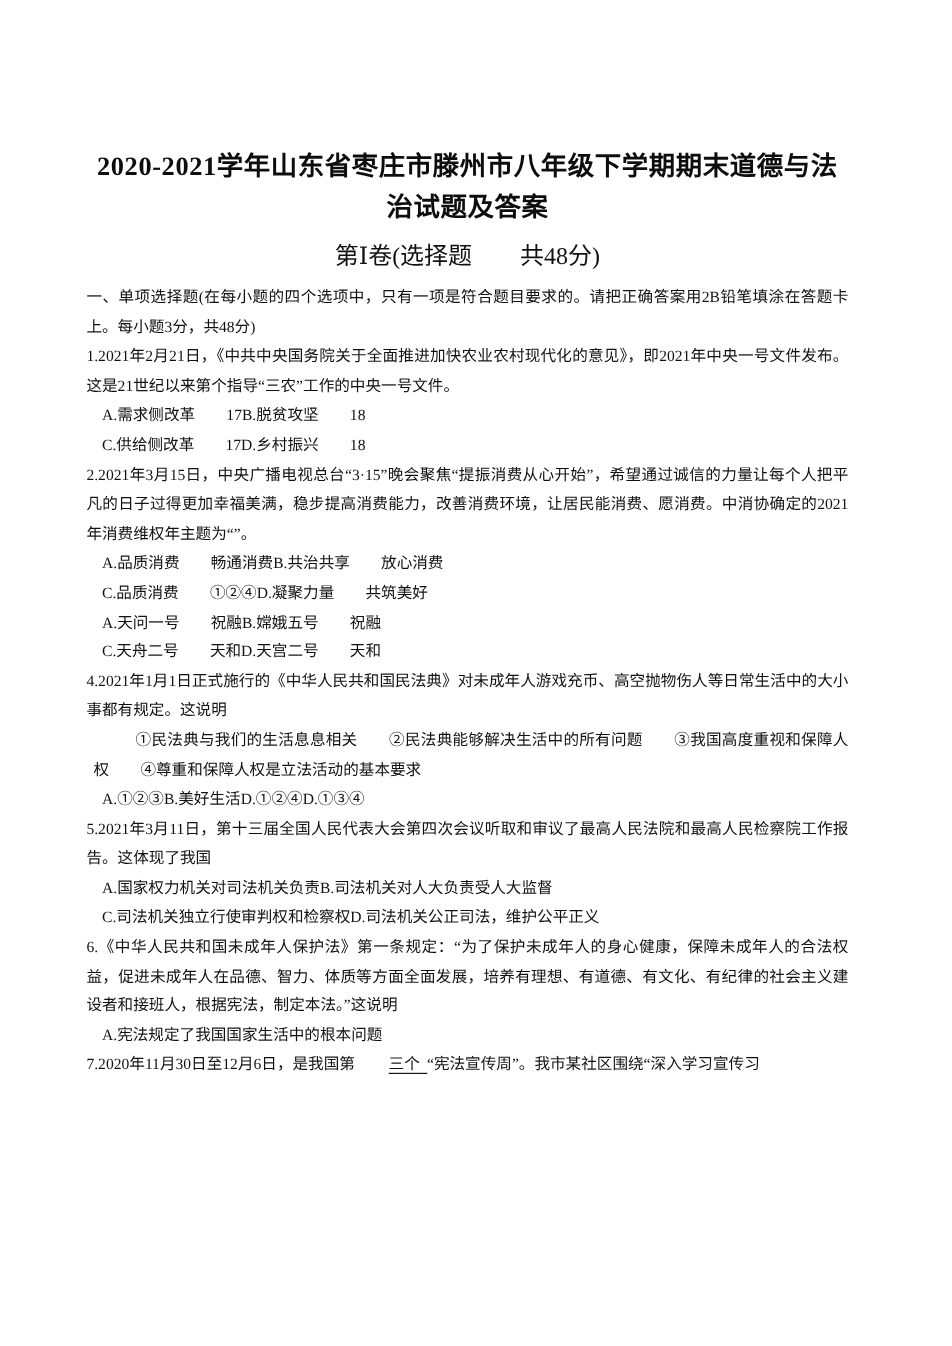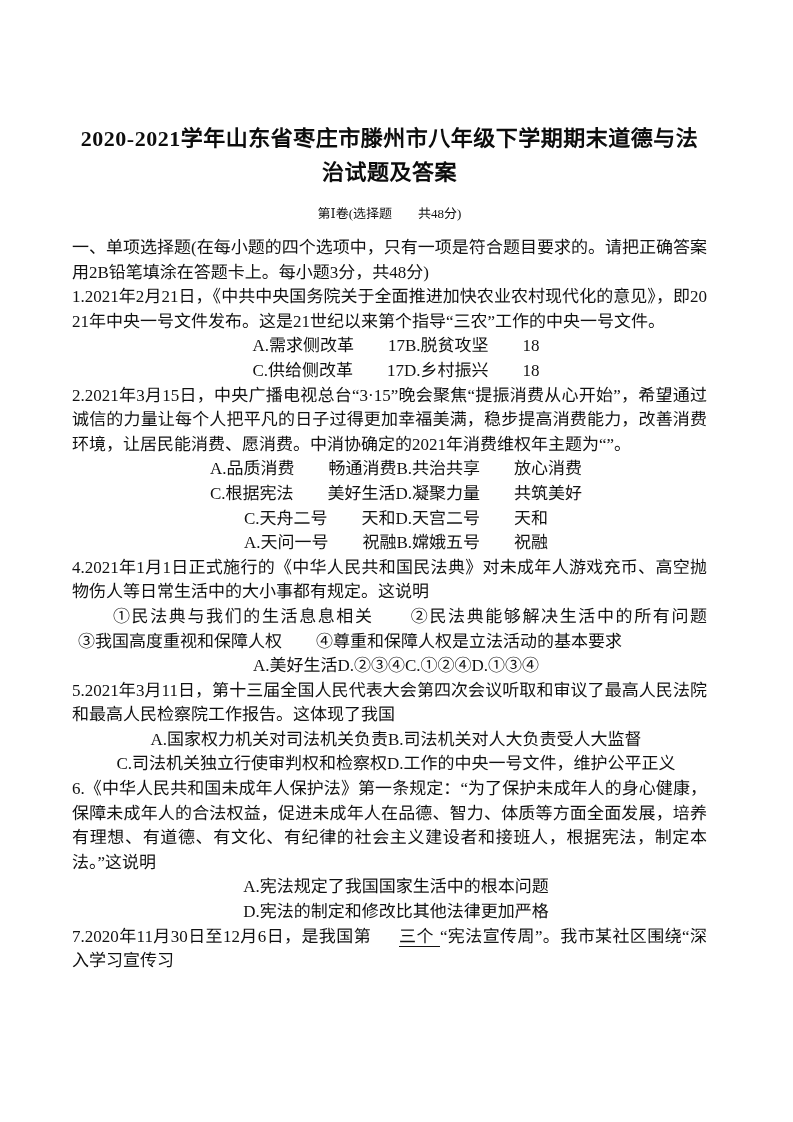--- a/index.html
+++ b/index.html
@@ -24,34 +24,34 @@
     margin: 0 0 12px 0;
     font-size: 22px;
     font-weight: bold;
     line-height: 34px;
     text-align: center;
     color: #0d0d0d;
     letter-spacing: 0.5px;
   }
   .section-heading {
     margin: 4px 0 10px 0;
-    font-size: 13px;
+    font-size: 20px;
     line-height: 24px;
     text-align: center;
   }
   .para {
     margin: 0;
-    font-size: 17px;
+    font-size: 13px;
     line-height: 24.6px;
     text-align: justify;
     word-break: break-all;
   }
   .option {
     padding-left: 13px;
-    text-align: center;
+    text-align: left;
   }
   .sub {
     text-indent: 35px;
     padding-left: 6px;
   }
   .u {
     border-bottom: 1.5px solid #111;
     padding-right: 6px;
     margin-left: 28px;
   }
@@ -66,32 +66,31 @@
   <div class="section-heading">第Ⅰ卷(选择题　　共48分)</div>
 
   <p class="para">一、单项选择题(在每小题的四个选项中，只有一项是符合题目要求的。请把正确答案用2B铅笔填涂在答题卡上。每小题3分，共48分)</p>
 
   <p class="para">1.2021年2月21日，《中共中央国务院关于全面推进加快农业农村现代化的意见》，即2021年中央一号文件发布。这是21世纪以来第个指导“三农”工作的中央一号文件。</p>
   <p class="para option">A.需求侧改革　　17B.脱贫攻坚　　18</p>
   <p class="para option">C.供给侧改革　　17D.乡村振兴　　18</p>
 
   <p class="para">2.2021年3月15日，中央广播电视总台“3·15”晚会聚焦“提振消费从心开始”，希望通过诚信的力量让每个人把平凡的日子过得更加幸福美满，稳步提高消费能力，改善消费环境，让居民能消费、愿消费。中消协确定的2021年消费维权年主题为“”。</p>
   <p class="para option">A.品质消费　　畅通消费B.共治共享　　放心消费</p>
-  <p class="para option">C.根据宪法　　美好生活D.凝聚力量　　共筑美好</p>
+  <p class="para option">C.品质消费　　①②④D.凝聚力量　　共筑美好</p>
 
+  <p class="para option">A.天问一号　　祝融B.嫦娥五号　　祝融</p>
   <p class="para option">C.天舟二号　　天和D.天宫二号　　天和</p>
-  <p class="para option">A.天问一号　　祝融B.嫦娥五号　　祝融</p>
 
   <p class="para">4.2021年1月1日正式施行的《中华人民共和国民法典》对未成年人游戏充币、高空抛物伤人等日常生活中的大小事都有规定。这说明</p>
   <p class="para sub">①民法典与我们的生活息息相关　　②民法典能够解决生活中的所有问题　　③我国高度重视和保障人权　　④尊重和保障人权是立法活动的基本要求</p>
-  <p class="para option">A.美好生活D.②③④C.①②④D.①③④</p>
+  <p class="para option">A.①②③B.美好生活D.①②④D.①③④</p>
 
   <p class="para">5.2021年3月11日，第十三届全国人民代表大会第四次会议听取和审议了最高人民法院和最高人民检察院工作报告。这体现了我国</p>
   <p class="para option">A.国家权力机关对司法机关负责B.司法机关对人大负责受人大监督</p>
-  <p class="para option">C.司法机关独立行使审判权和检察权D.工作的中央一号文件，维护公平正义</p>
+  <p class="para option">C.司法机关独立行使审判权和检察权D.司法机关公正司法，维护公平正义</p>
 
   <p class="para">6.《中华人民共和国未成年人保护法》第一条规定：“为了保护未成年人的身心健康，保障未成年人的合法权益，促进未成年人在品德、智力、体质等方面全面发展，培养有理想、有道德、有文化、有纪律的社会主义建设者和接班人，根据宪法，制定本法。”这说明</p>
   <p class="para option">A.宪法规定了我国国家生活中的根本问题</p>
-  <p class="para option">D.宪法的制定和修改比其他法律更加严格</p>
 
   <p class="para"><span>7.2020年11月30日至12月6日，是我国第</span><span class="u">三个</span><span>“宪法宣传周”。我市某社区围绕“深入学习宣传习</span></p>
 
 </div>
 
 </body></html>

